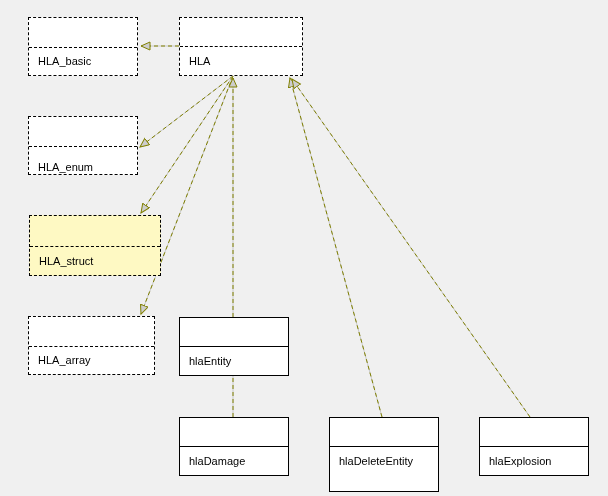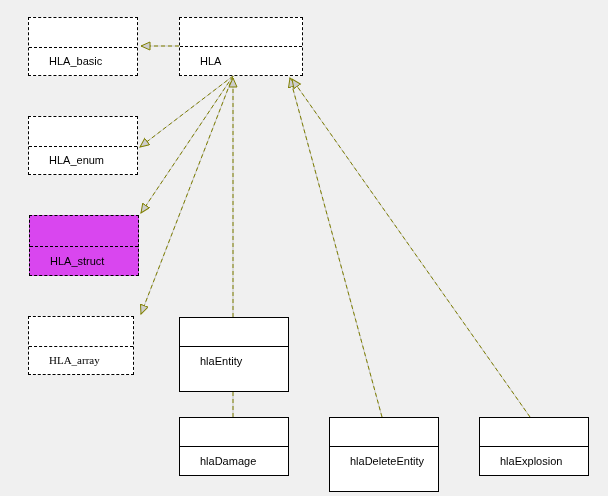--- a/index.html
+++ b/index.html
@@ -30,21 +30,21 @@
   .compartment-top {
     box-sizing: border-box;
     width: 100%;
     border-bottom: 1px solid #000;
   }
   .node.dashed .compartment-top { border-bottom-style: dashed; }
   .compartment-name {
     box-sizing: border-box;
     display: flex;
     align-items: center;
-    padding-left: 20px;
+    padding-left: 9px;
     font-size: 11px;
     line-height: 13px;
     white-space: nowrap;
   }
 </style>
 </head>
 <body>
 
 <div id="canvas" style="background: rgb(240, 240, 240); width: 608px; height: 496px;">
     <svg id="edge-layer" width="608" height="496">
@@ -93,37 +93,37 @@
       </div>
     </div>
     <div class="node dashed" style="left: 179px; top: 17px; width: 124px; height: 59px; background: rgb(255, 255, 255); border-color: rgb(0, 0, 0);">
       <div class="compartment-top" style="height: 29px; border-bottom-color: rgb(0, 0, 0);"></div>
       <div class="compartment-name" style="height: 28px; color: rgb(0, 0, 0);">
         <span>HLA</span>
       </div>
     </div>
     <div class="node dashed" style="left: 28px; top: 116px; width: 110px; height: 59px; background: rgb(255, 255, 255); border-color: rgb(0, 0, 0);">
       <div class="compartment-top" style="height: 30px; border-bottom-color: rgb(0, 0, 0);"></div>
-      <div class="compartment-name" style="height: 27px; color: rgb(0, 0, 0);">
+      <div class="compartment-name" style="height: 27px; color: rgb(0, 0, 0); margin-top: 7px;">
         <span>HLA_enum</span>
       </div>
     </div>
-    <div class="node dashed" style="left: 29px; top: 215px; width: 110px; height: 61px; background: #d946ef; border-color: rgb(0, 0, 0);">
+    <div class="node dashed" style="left: 29px; top: 215px; width: 132px; height: 61px; background: #fef9c3; border-color: rgb(0, 0, 0);">
       <div class="compartment-top" style="height: 31px; border-bottom-color: rgb(0, 0, 0);"></div>
       <div class="compartment-name" style="height: 28px; color: rgb(0, 0, 0);">
         <span>HLA_struct</span>
       </div>
     </div>
-    <div class="node dashed" style="left: 28px; top: 316px; width: 106px; height: 59px; background: rgb(255, 255, 255); border-color: rgb(0, 0, 0); font-family: Liberation Serif, serif;">
+    <div class="node dashed" style="left: 28px; top: 316px; width: 127px; height: 59px; background: rgb(255, 255, 255); border-color: rgb(0, 0, 0);">
       <div class="compartment-top" style="height: 30px; border-bottom-color: rgb(0, 0, 0);"></div>
       <div class="compartment-name" style="height: 27px; color: rgb(0, 0, 0);">
         <span>HLA_array</span>
       </div>
     </div>
-    <div class="node solid" style="left: 179px; top: 317px; width: 110px; height: 75px; background: rgb(255, 255, 255); border-color: rgb(0, 0, 0);">
+    <div class="node solid" style="left: 179px; top: 317px; width: 110px; height: 59px; background: rgb(255, 255, 255); border-color: rgb(0, 0, 0);">
       <div class="compartment-top" style="height: 29px; border-bottom-color: rgb(0, 0, 0);"></div>
       <div class="compartment-name" style="height: 28px; color: rgb(0, 0, 0);">
         <span>hlaEntity</span>
       </div>
     </div>
     <div class="node solid" style="left: 179px; top: 417px; width: 110px; height: 59px; background: rgb(255, 255, 255); border-color: rgb(0, 0, 0);">
       <div class="compartment-top" style="height: 29px; border-bottom-color: rgb(0, 0, 0);"></div>
       <div class="compartment-name" style="height: 28px; color: rgb(0, 0, 0);">
         <span>hlaDamage</span>
       </div>

